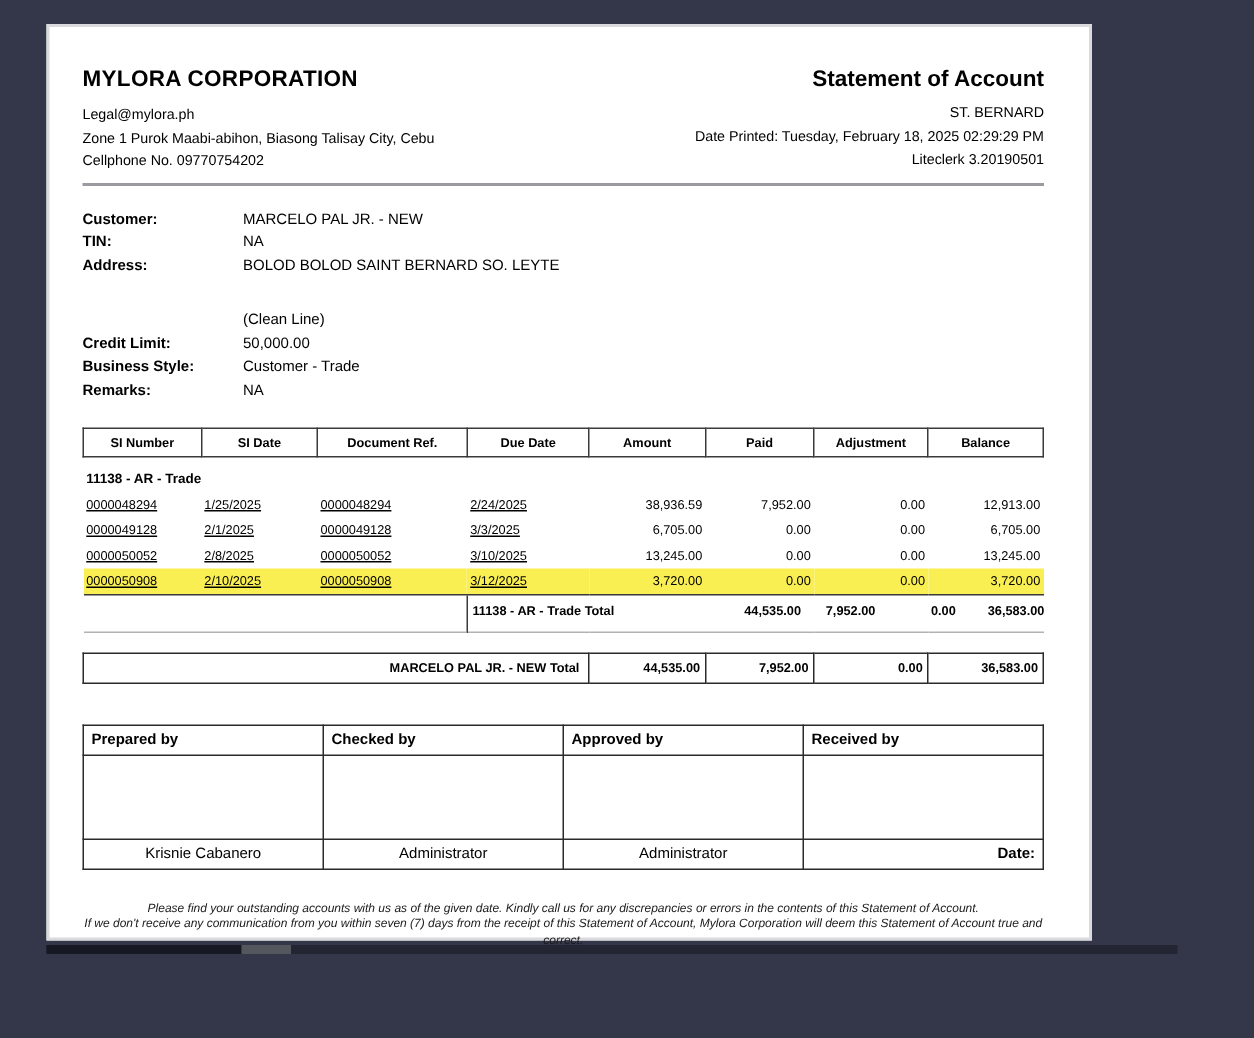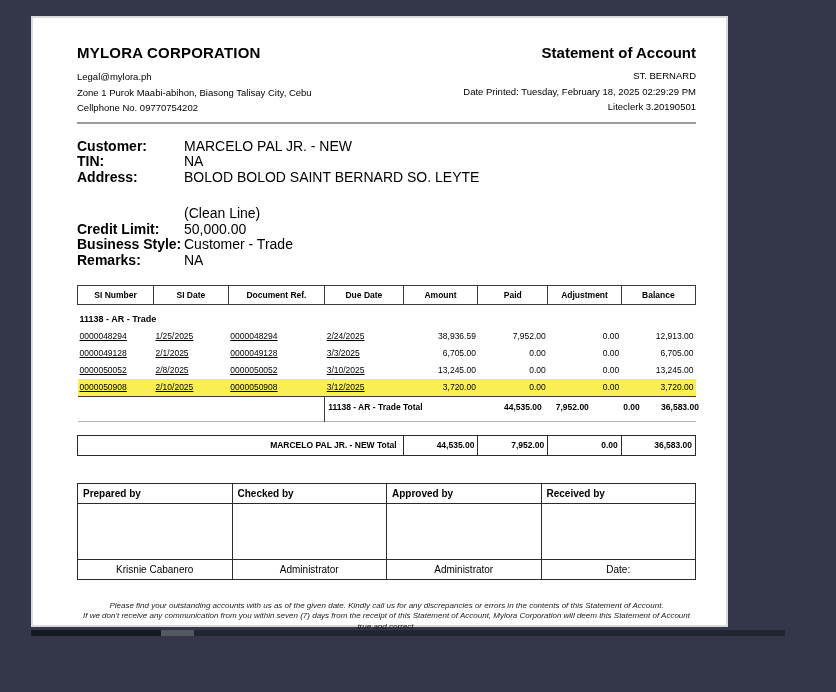--- a/index.html
+++ b/index.html
@@ -13,32 +13,32 @@
   html,body{margin:0;padding:0;}
   body{
     width:836px;height:692px;position:relative;overflow:hidden;
     background:var(--canvas-background);
     font-family:"Liberation Sans","DejaVu Sans",sans-serif;
     color:#000;
   }
   .page{
     position:absolute;left:31px;top:16px;width:697px;height:611px;
     background:#ffffff;border:2px solid #d9d9de;
-    padding:26px 30px 0 44px;
+    padding:26px 30px 0 22px;
   }
   
   .doc-header{display:flex;justify-content:space-between;align-items:flex-start;}
   .company-name{font-size:15px;font-weight:bold;margin:0 0 8px 0;letter-spacing:.2px;}
   .doc-title{font-size:15px;font-weight:bold;margin:0 0 7px 0;}
   .hdr-line{font-size:9.5px;line-height:15.5px;}
   .hdr-right{text-align:right;}
   .header-rule{border:0;border-top:2px solid #9a9aa0;margin:6px 0 0 0;}
 
   
-  .info-block{margin-top:15px;font-size:14px;}
+  .info-block{margin-top:15px;font-size:10px;}
   .info-row{display:flex;line-height:15.5px;}
   .info-row.spaced{margin-top:21px;}
   .info-label{width:107px;font-weight:bold;flex-shrink:0;}
 
   
   table{border-collapse:collapse;width:100%;table-layout:fixed;}
   .stmt-table{margin-top:17px;font-size:8.5px;}
   .stmt-table th{
     border:1px solid #3a3a3a;font-weight:bold;text-align:center;
     padding:4px 2px;font-size:8.5px;
@@ -59,21 +59,21 @@
     padding:4.5px 3px;white-space:nowrap;
   }
   .grand-total-table .gt-label{padding-right:6px;}
 
   
   .sig-table{margin-top:27px;font-size:10px;}
   .sig-table td{border:1.5px solid #2b2b2b;padding:4px 5px;}
   .sig-head{font-weight:bold;text-align:left;height:20px;}
   .sig-space{height:56px;}
   .sig-name{text-align:center;height:20px;}
-  .sig-date{font-weight:normal;text-align:center;}
+  .sig-date{font-weight:bold;text-align:right;}
 
   
   .footer-note{margin-top:21px;text-align:center;font-style:italic;font-size:8px;line-height:10.5px;color:#1a1a1a;}
 
   
   .hscrollbar{
     position:absolute;left:31px;top:630px;width:754px;height:6px;
     background:var(--scrollbar-track);
   }
   .hscrollbar .dark-seg{position:absolute;left:0;top:0;height:6px;width:130px;background:var(--scrollbar-track-dark);}

